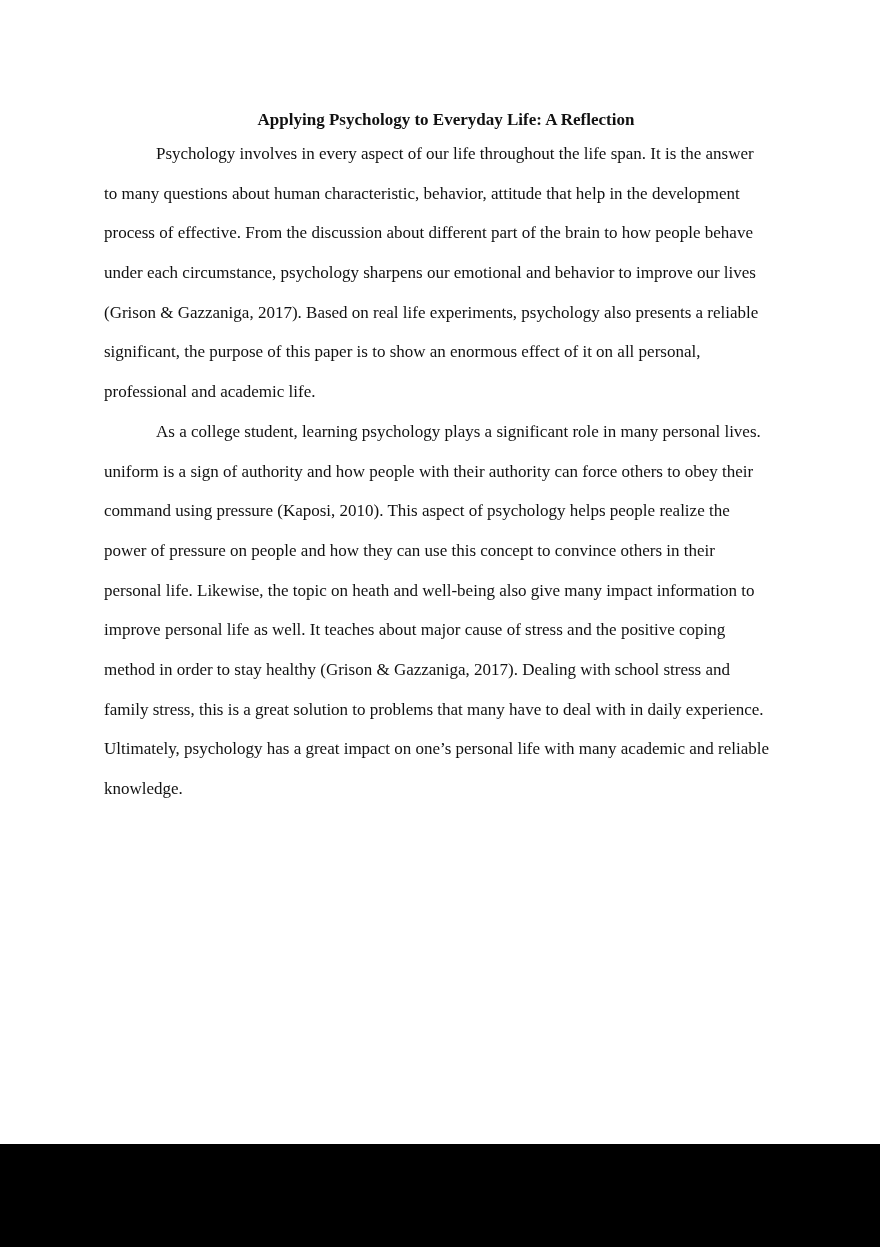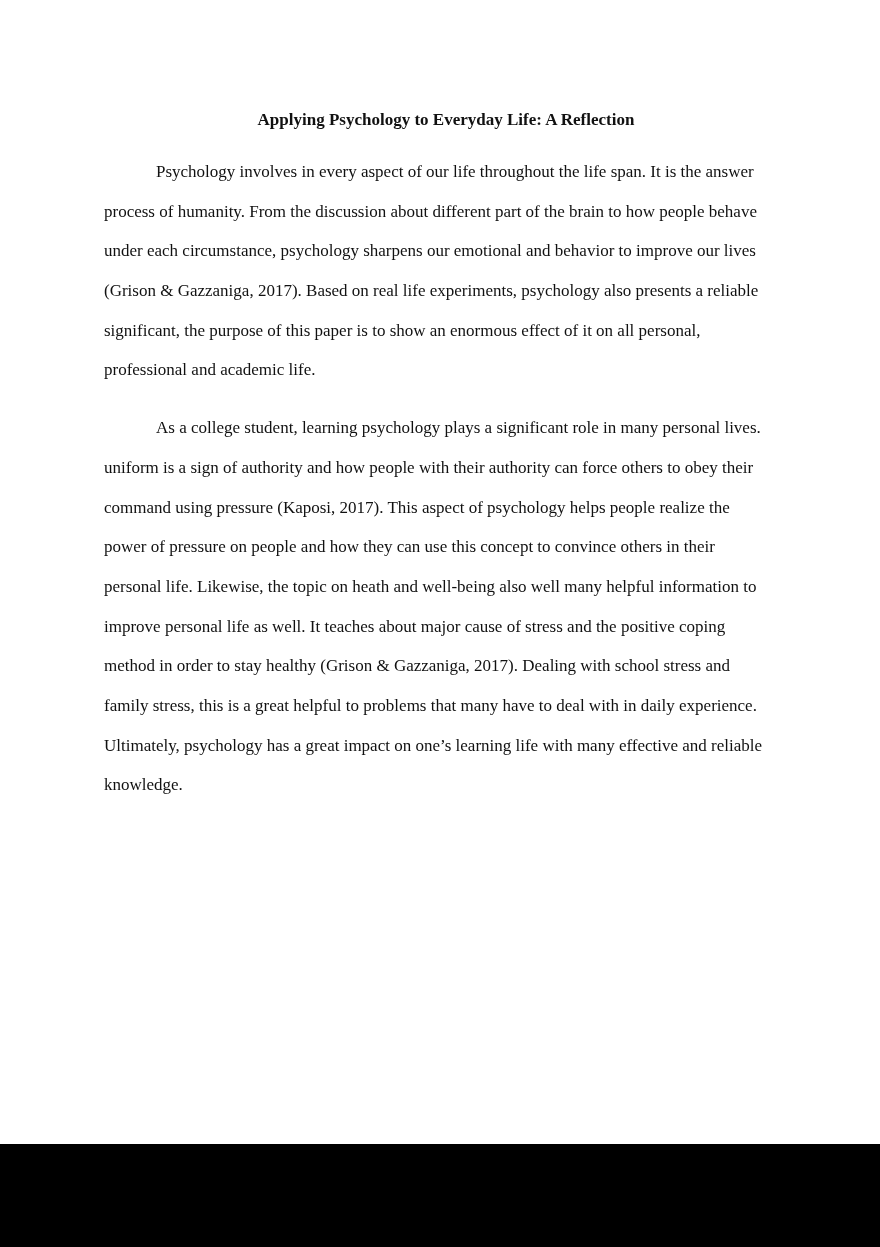--- a/index.html
+++ b/index.html
@@ -43,54 +43,54 @@
       font-size: 17px;
     }
     .line {
       display: block;
       height: 39.7px;
       line-height: 24px;
       white-space: nowrap;
     }
     .line.indent {
       padding-left: 52px;
-      margin-top: 18px;
     }
     .bottom-band {
       position: absolute;
       left: 0;
       top: 1144px;
       width: 880px;
       height: 103px;
       background: #000000;
     }
   </style>
 </head>
 <body>
 
 <div class="page">
   <h1 class="title">Applying Psychology to Everyday Life: A Reflection</h1>
 
   <div class="body-text">
     <div>
       <span class="line indent">Psychology involves in every aspect of our life throughout the life span. It is the answer</span>
-      <span class="line">process of humanity. From the discussion about different part of the brain to how people behave</span>
+      <span class="line">to many questions about human characteristic, behavior, attitude that help in the development</span>
+      <span class="line">process of effective. From the discussion about different part of the brain to how people behave</span>
       <span class="line">under each circumstance, psychology sharpens our emotional and behavior to improve our lives</span>
       <span class="line">(Grison &amp; Gazzaniga, 2017). Based on real life experiments, psychology also presents a reliable</span>
       <span class="line">significant, the purpose of this paper is to show an enormous effect of it on all personal,</span>
       <span class="line">professional and academic life.</span>
     </div>
     <div>
       <span class="line indent">As a college student, learning psychology plays a significant role in many personal lives.</span>
       <span class="line">uniform is a sign of authority and how people with their authority can force others to obey their</span>
-      <span class="line">command using pressure (Kaposi, 2017). This aspect of psychology helps people realize the</span>
+      <span class="line">command using pressure (Kaposi, 2010). This aspect of psychology helps people realize the</span>
       <span class="line">power of pressure on people and how they can use this concept to convince others in their</span>
-      <span class="line">personal life. Likewise, the topic on heath and well-being also well many helpful information to</span>
+      <span class="line">personal life. Likewise, the topic on heath and well-being also give many impact information to</span>
       <span class="line">improve personal life as well. It teaches about major cause of stress and the positive coping</span>
       <span class="line">method in order to stay healthy (Grison &amp; Gazzaniga, 2017). Dealing with school stress and</span>
-      <span class="line">family stress, this is a great helpful to problems that many have to deal with in daily experience.</span>
-      <span class="line">Ultimately, psychology has a great impact on one’s learning life with many effective and reliable</span>
+      <span class="line">family stress, this is a great solution to problems that many have to deal with in daily experience.</span>
+      <span class="line">Ultimately, psychology has a great impact on one’s personal life with many academic and reliable</span>
       <span class="line">knowledge.</span>
     </div>
   </div>
 </div>
 
 <div class="bottom-band"></div>
 
 </body></html>

